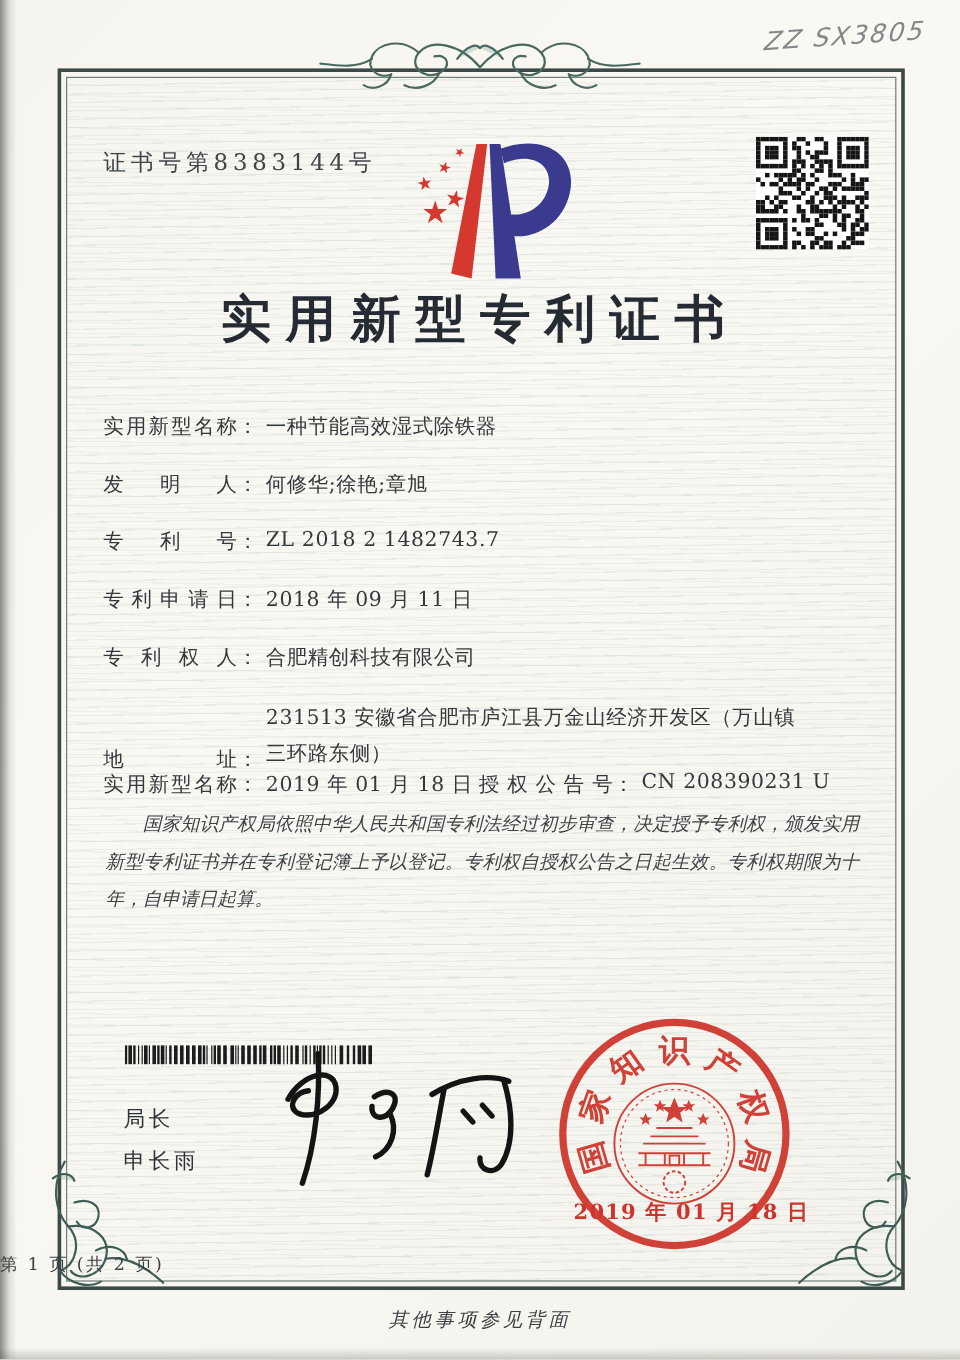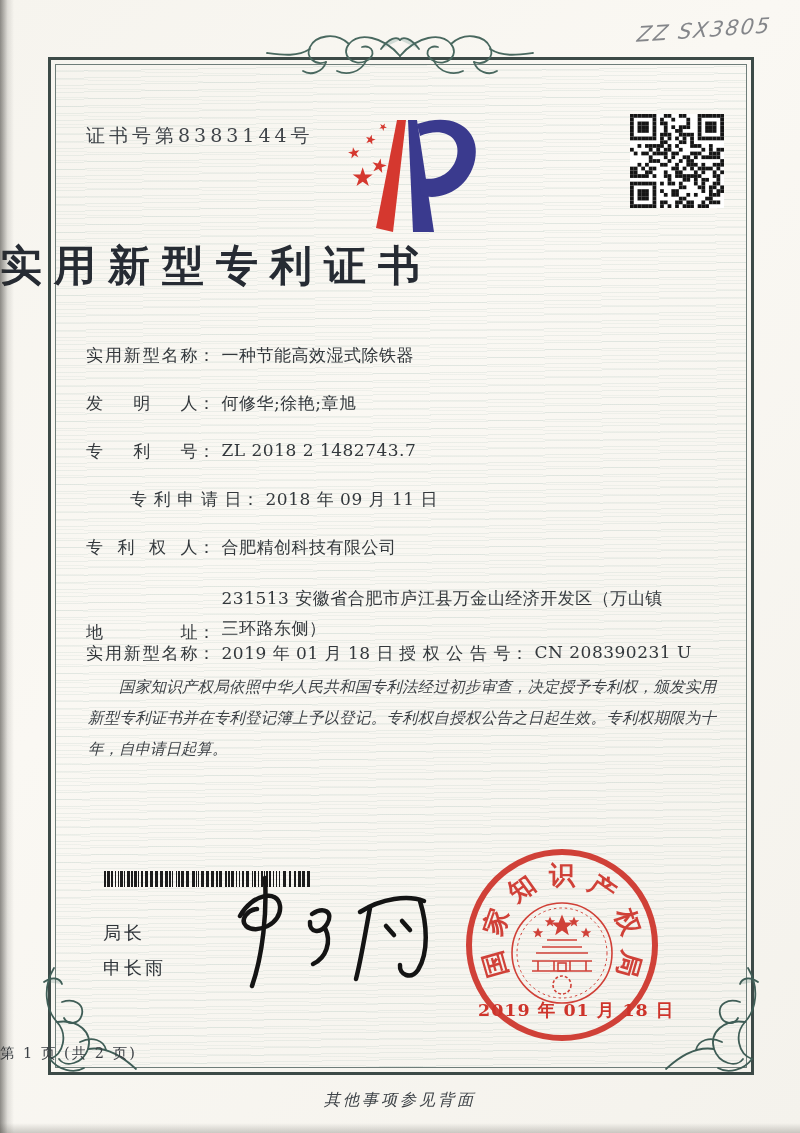--- a/index.html
+++ b/index.html
@@ -25,21 +25,21 @@
       repeating-linear-gradient(179deg,rgba(130,165,155,.13) 0 1px,transparent 1px 7px),
       repeating-linear-gradient(181deg,rgba(130,165,155,.09) 0 1px,transparent 1px 9px);
     pointer-events:none;}
   .handwriting{position:absolute;right:28px;top:18px;
     font-family:"DejaVu Sans","Liberation Sans",sans-serif;font-style:italic;
     color:#84868a;font-size:21px;letter-spacing:2px;
     transform:rotate(-4deg) skewX(-12deg);}
   .cert-no{position:absolute;left:86px;top:123px;font-size:19px;letter-spacing:4px;color:#3f4449;}
   .logo{position:absolute;left:333px;top:106px;}
   .qr{position:absolute;left:630px;top:114px;}
-  .title{position:absolute;left:0;top:238px;width:100%;text-align:left;
+  .title{position:absolute;left:0;top:238px;width:100%;text-align:center;
     font-size:42px;font-weight:bold;letter-spacing:12px;color:#262b33;}
   .fields{position:absolute;left:86px;top:344px;width:636px;font-size:17px;letter-spacing:.5px;}
   .frow{position:absolute;left:0;white-space:nowrap;}
   .frow.wrap{white-space:normal;display:flex;align-items:flex-end;}
   .flabel{display:inline-block;width:112px;text-align:justify;text-align-last:justify;vertical-align:top;}
   .fcolon{display:inline-block;margin-right:6px;vertical-align:top;}
   .fvalue{display:inline-block;vertical-align:top;}
   .fvalue.addr{max-width:448px;line-height:1.75;}
   .grant-right{position:absolute;left:313px;top:0;white-space:nowrap;}
   .paras{position:absolute;left:88px;top:672px;width:628px;
@@ -447,21 +447,21 @@
   <div class="fields">
     <div class="frow" style="top:0;">
       <span class="flabel">实用新型名称</span><span class="fcolon">：</span><span class="fvalue">一种节能高效湿式除铁器</span>
     </div>
     <div class="frow" style="top:48px;">
       <span class="flabel">发明人</span><span class="fcolon">：</span><span class="fvalue">何修华;徐艳;章旭</span>
     </div>
     <div class="frow" style="top:96px;">
       <span class="flabel">专利号</span><span class="fcolon">：</span><span class="fvalue">ZL 2018 2 1482743.7</span>
     </div>
-    <div class="frow" style="top:144px;margin-left:44px;">
+    <div class="frow" style="top:144px;">
       <span class="flabel">专利申请日</span><span class="fcolon">：</span><span class="fvalue">2018 年 09 月 11 日</span>
     </div>
     <div class="frow" style="top:192px;">
       <span class="flabel">专利权人</span><span class="fcolon">：</span><span class="fvalue">合肥精创科技有限公司</span>
     </div>
     <div class="frow wrap" style="top:240px;">
       <span class="flabel">地址</span>
         <span class="fcolon">：</span>
         <span class="fvalue addr">231513 安徽省合肥市庐江县万金山经济开发区（万山镇三环路东侧）</span>
     </div>

